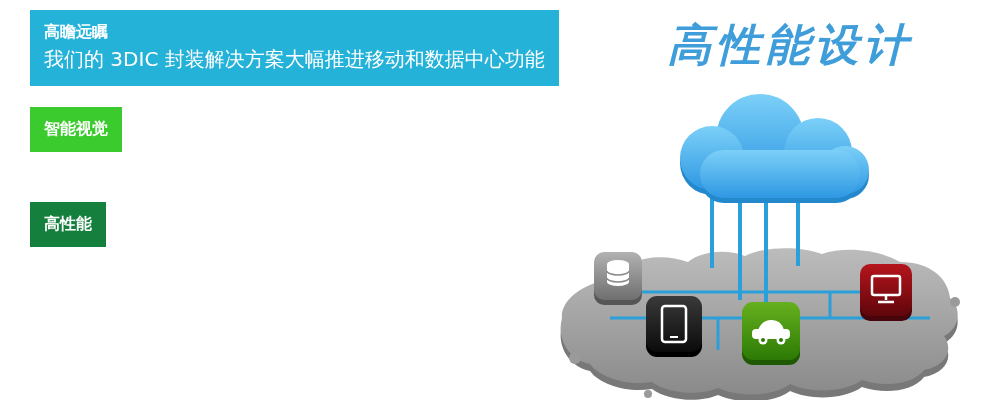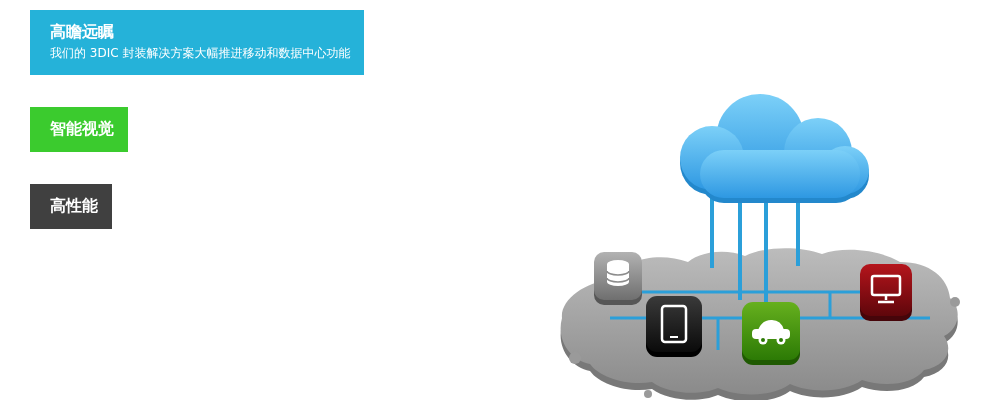--- a/index.html
+++ b/index.html
@@ -2,28 +2,28 @@
 <html><head>
 <meta charset="utf-8">
 <style>
   html,body{margin:0;padding:0;}
   .stage{
     position:relative;width:1000px;height:400px;background:#ffffff;overflow:hidden;
     font-family:"DejaVu Sans","Liberation Sans",sans-serif;
   }
   
   .banner{
-    position:absolute;left:30px;color:#fff;padding:10px 14px 12px 20px;
+    position:absolute;left:30px;color:#fff;padding:10px 14px 12px 14px;
     white-space:nowrap;box-sizing:border-box;
   }
   .banner .banner-title{margin:0;font-size:16px;font-weight:bold;line-height:1.45;}
-  .banner .banner-text{margin:2px 0 0 0;font-size:12px;line-height:1.45;}
+  .banner .banner-text{margin:2px 0 0 0;font-size:20px;line-height:1.45;}
   #banner-1{top:10px;background:#25b2d9;}
   #banner-2{top:107px;background:#3bcb2e;}
-  #banner-3{top:184px;background:#404040;}
+  #banner-3{top:202px;background:#15803d;}
   
   .headline{
     position:absolute;left:590px;top:16px;width:400px;text-align:center;
     font-family:"DejaVu Serif","Liberation Serif",serif;
     font-style:italic;font-weight:bold;
     font-size:44px;letter-spacing:5px;color:#3f9ed9;
   }
   
   .illustration{position:absolute;left:0;top:0;width:1000px;height:400px;}
 </style>
@@ -36,20 +36,21 @@
     <h2 class="banner-title">高瞻远瞩</h2>
     <p class="banner-text">我们的 3DIC 封装解决方案大幅推进移动和数据中心功能</p>
   </div>
   <div class="banner" id="banner-2">
     <h2 class="banner-title">智能视觉</h2>
   </div>
   <div class="banner" id="banner-3">
     <h2 class="banner-title">高性能</h2>
   </div>
 
+  <div class="headline">高性能设计</div>
 
   <svg class="illustration" viewBox="0 0 1000 400" aria-hidden="true">
     <defs>
       <linearGradient id="cg" x1="0" y1="0" x2="0" y2="1">
         <stop offset="0" stop-color="#7cd0f8"></stop>
           <stop offset="1" stop-color="#2e98e2"></stop>
       </linearGradient>
       <linearGradient id="pg" x1="0" y1="0" x2="0" y2="1">
         <stop offset="0" stop-color="#bcbcbc"></stop>
           <stop offset="1" stop-color="#8a8a8a"></stop>

